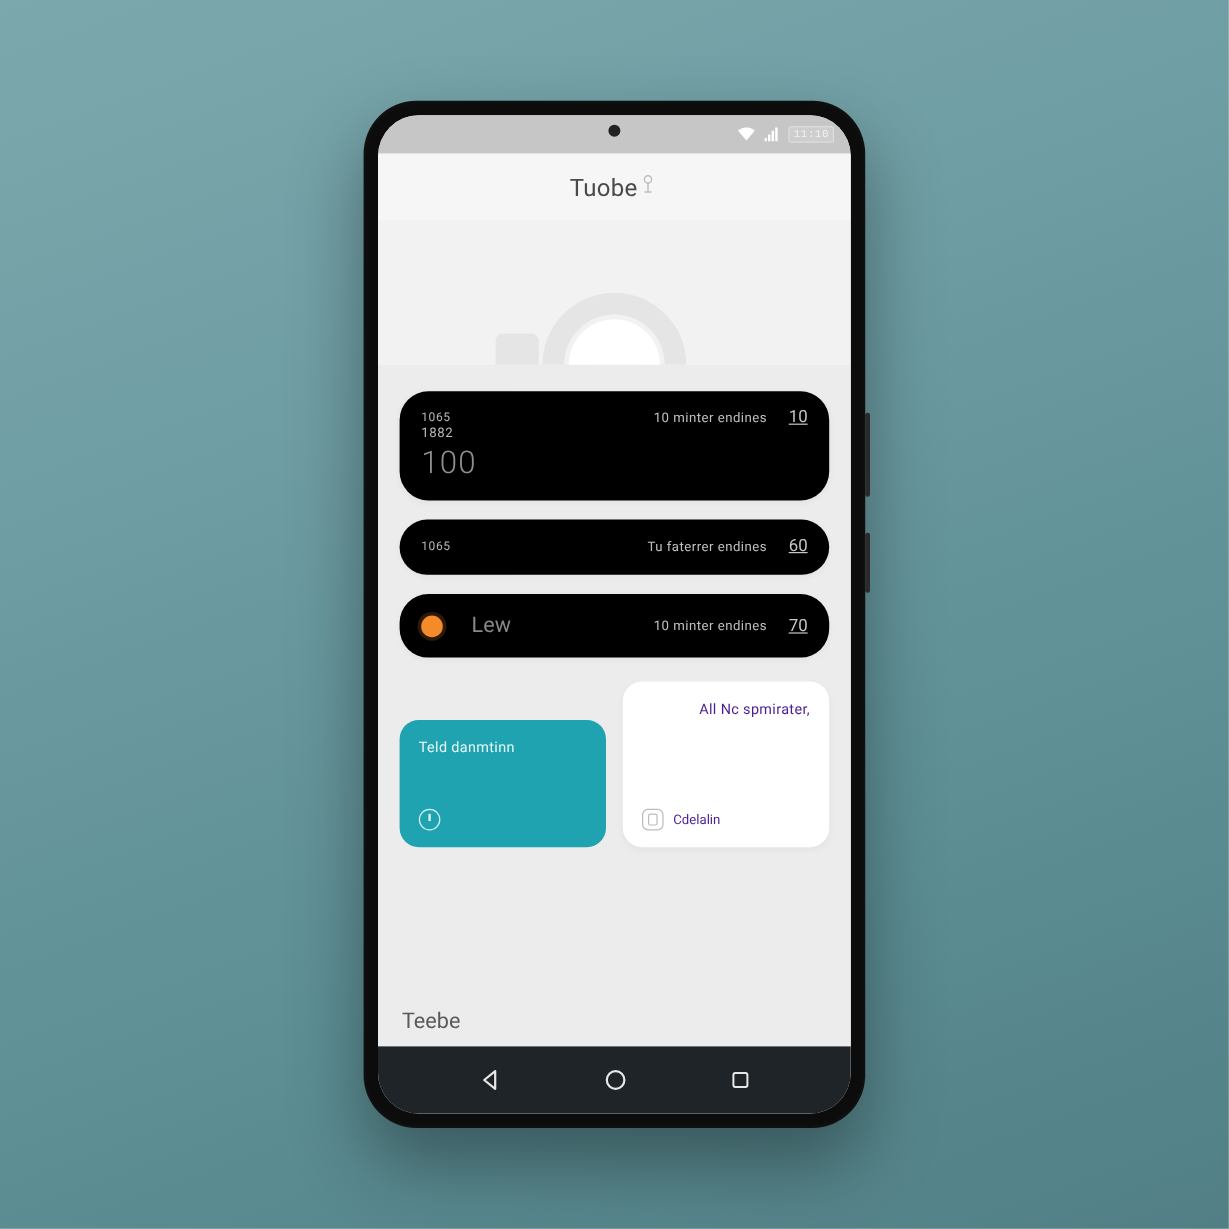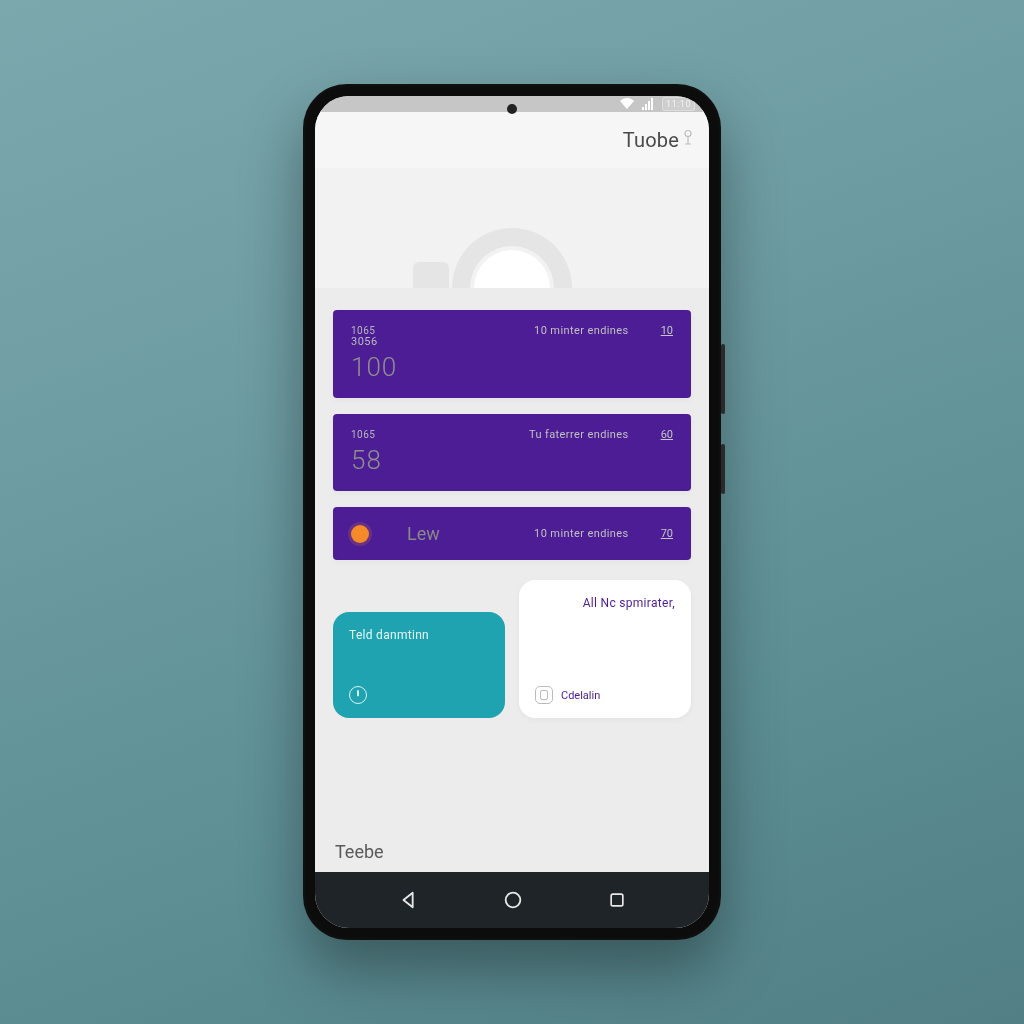--- a/index.html
+++ b/index.html
@@ -21,29 +21,29 @@
   .side-btn.a { top: 260px; height: 70px; }
   .side-btn.b { top: 360px; height: 50px; }
   .earpiece { position:absolute; top:20px; left:50%; transform:translateX(-50%); width:10px; height:10px; background:#222; border-radius:50%; }
   .screen {
     width: 100%; height: 100%;
     background: #eeeeee;
     border-radius: 34px; overflow: hidden;
     display: flex; flex-direction: column;
   }
   .statusbar {
-    height: 16px; background: #c6c6c6;
+    height: 32px; background: #c6c6c6;
     display:flex; justify-content:flex-end; align-items:center;
-    gap:8px; padding: 0 14px; color:#f2f2f2; font-size:10px;
+    gap:8px; padding: 0 14px; color:#f2f2f2; font-size:10px;font-family:Liberation Mono, monospace;
   }
   .statusbar svg { display:block; }
   .titlebar {
     height: 56px; background: #f6f6f6;
-    display:flex; align-items:center; justify-content:flex-end;
-    padding: 0 12px;
+    display:flex; align-items:center; justify-content:center;
+    padding: 0 24px;
   }
   .titlebar h1 { font-size: 20px; font-weight: 400; color:#4a4a4a; letter-spacing:.2px;}
   .hero {
     height: 120px; background:#f2f2f2;
     display:flex; align-items:flex-end; justify-content:center;
     position:relative;
   }
   .hero .arch {
     width:120px; height:60px; border:18px solid #e5e5e5; border-bottom:none;
     border-top-left-radius:120px; border-top-right-radius:120px;
@@ -52,27 +52,27 @@
   .hero .arch::after{
     content:""; position:absolute; inset:0; top:4px; left:4px; right:4px;
     border-top-left-radius:120px; border-top-right-radius:120px;
     background:#fff;
   }
   .hero .blk{ position:absolute; bottom:0; left:98px; width:36px; height:26px; background:#e5e5e5; border-top-left-radius:6px; border-top-right-radius:6px;}
   .content {
     flex:1; background:#ececec; padding: 22px 18px 10px; display:flex; flex-direction:column; gap:16px;
   }
   .card {
-    background:#4c1d95; border-radius:4px; padding:14px 18px 16px;
-    display:grid; grid-template-columns: 1fr auto auto; align-items:center; column-gap:32px;
+    background:#000000; border-radius:24px; padding:14px 18px 16px;
+    display:grid; grid-template-columns: 1fr auto auto; align-items:center; column-gap:18px;
     box-shadow: 0 2px 6px rgba(0,0,0,.04);
   }
   .card .label { font-size:10px; color:#b8b8b8; letter-spacing:.5px;}
   .card .sub  { font-size:11px; color:#c0c0c0; letter-spacing:.4px;}
-  .card .val  { font-size:11px; color:#c6c6c6;text-decoration:underline;}
+  .card .val  { font-size:14px; color:#c6c6c6;text-decoration:underline;}
   .card .big  { grid-column: 1; font-size:26px; font-weight:300; color:#8f8f8f; margin-top:4px; letter-spacing:1px;}
   .card .line2 { font-size:11px; color:#bdbdbd; letter-spacing:.5px; margin-top:-2px;}
   .card.c1 .label,.card.c2 .label{grid-column:1;}
   .card.c1 .sub,.card.c2 .sub{grid-column:2;}
   .card.c1 .val,.card.c2 .val{grid-column:3;}
   .card.slim { padding:16px 18px; grid-template-columns: auto 1fr auto auto; }
   .dot { width:18px; height:18px; border-radius:50%; background:#f58a2a; box-shadow:0 0 0 3px rgba(245,138,42,.18);}
   .slim .lv { font-size:18px; color:#888; margin-left:6px;}
   .tiles { display:grid; grid-template-columns: 1fr 1fr; gap:14px; margin-top:4px;}
   .tile { border-radius:16px; padding:16px 16px 14px; min-height:106px; display:flex; flex-direction:column; justify-content:space-between;}
@@ -125,29 +125,28 @@
       <div class="blk"></div>
       <div class="arch"></div>
     </div>
 
     <div class="content">
 
       <div class="card c1">
         <span class="label">1065</span>
         <span class="sub">10 minter endines</span>
         <span class="val">10</span>
-        <span class="line2">3056</span>
+        <span class="line2">1882</span>
         <span class="big">100</span>
       </div>
 
       <div class="card c2">
         <span class="label">1065</span>
         <span class="sub">Tu faterrer endines</span>
         <span class="val">60</span>
-        <span class="big">58</span>
       </div>
 
       <div class="card slim">
         <span class="dot"></span>
         <span class="lv">Lew</span>
         <span class="sub">10 minter endines</span>
         <span class="val">70</span>
       </div>
 
       <div class="tiles">

